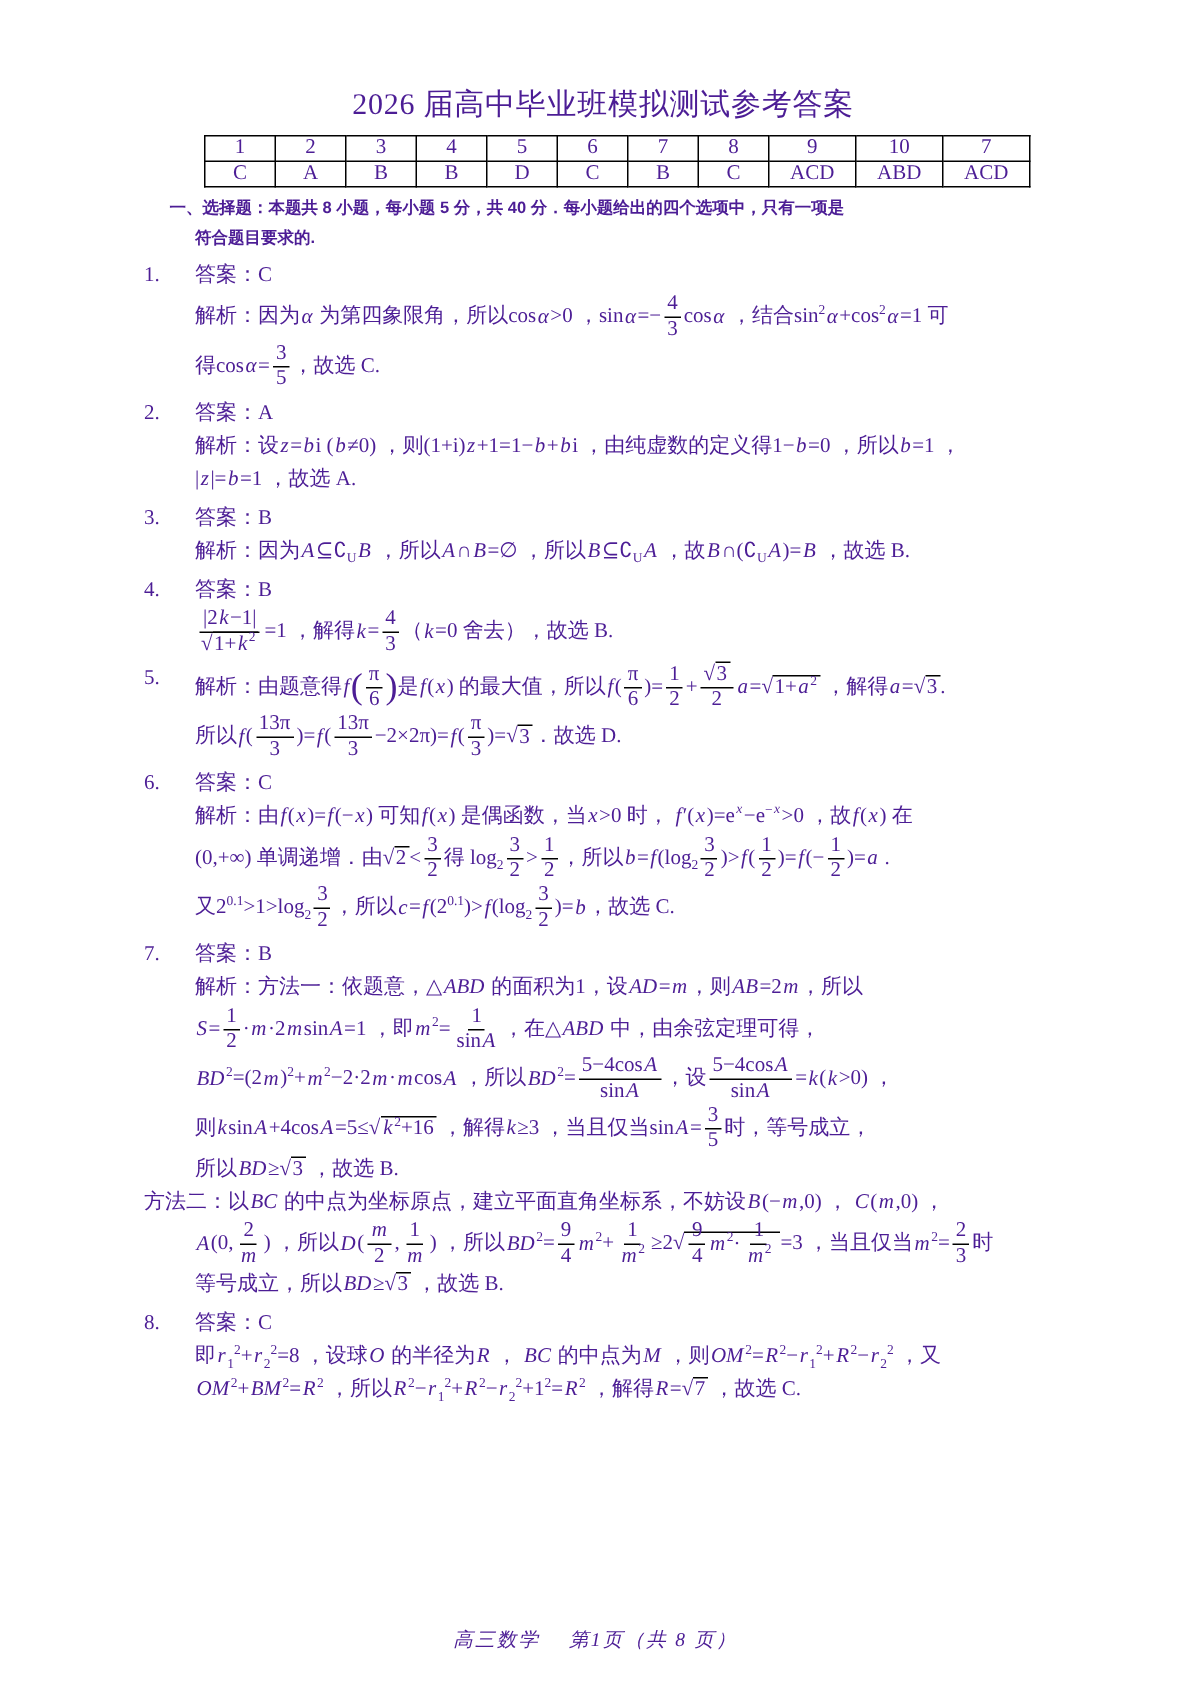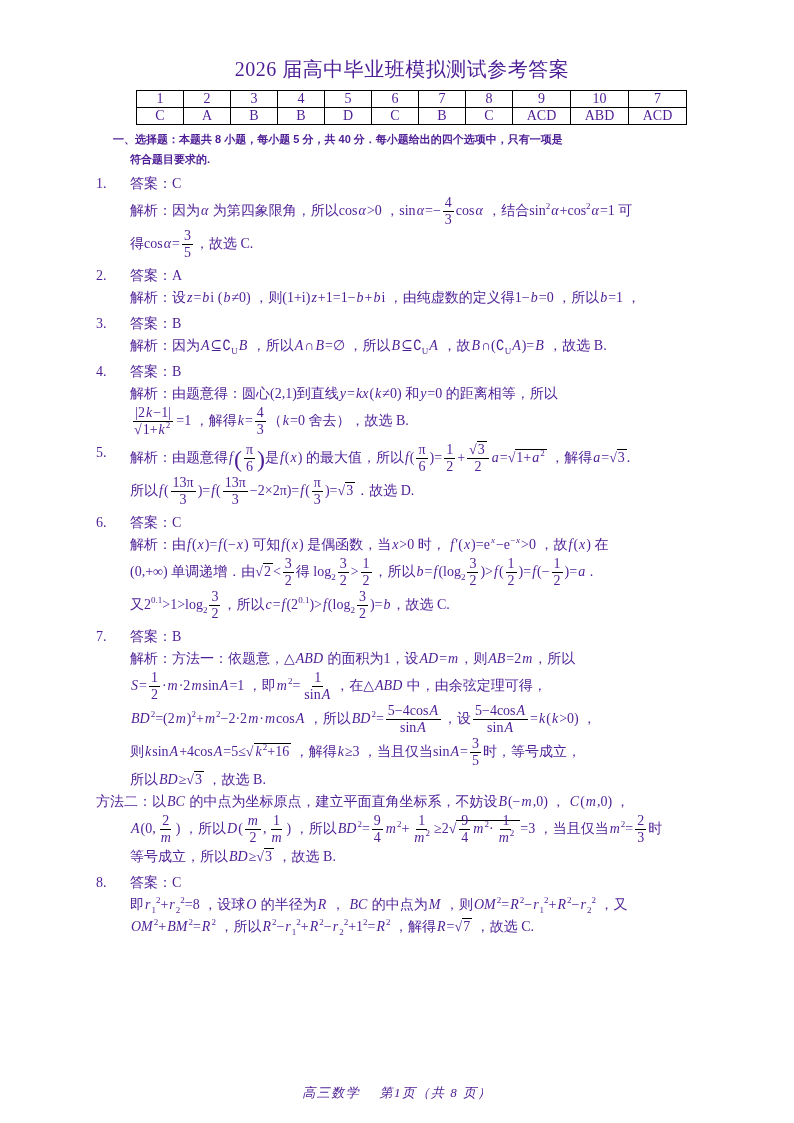--- a/index.html
+++ b/index.html
@@ -108,36 +108,36 @@
               <span class="fd">5</span>
             </span>，故选 C.</div>
         </div>
     </section>
 
     <section class="q">
       <span class="qnum">2.</span>
       <div class="qans">答案：A</div>
       <div class="analysis">
           <div class="ln">解析：设<i>z</i>=<i>b</i>i (<i>b</i>≠0) ，则(1+i)<i>z</i>+1=1−<i>b</i>+<i>b</i>i ，由纯虚数的定义得1−<i>b</i>=0 ，所以<i>b</i>=1 ，</div>
+          <div class="ln">|<i>z</i>|=<i>b</i>=1 ，故选 A.</div>
         </div>
     </section>
 
     <section class="q">
       <span class="qnum">3.</span>
       <div class="qans">答案：B</div>
       <div class="analysis">
           <div class="ln">解析：因为<i>A</i>⊆∁<sub>U</sub><i>B</i> ，所以<i>A</i>∩<i>B</i>=∅ ，所以<i>B</i>⊆∁<sub>U</sub><i>A</i> ，故<i>B</i>∩(∁<sub>U</sub><i>A</i>)=<i>B</i> ，故选 B.</div>
         </div>
     </section>
 
     <section class="q">
       <span class="qnum">4.</span>
       <div class="qans">答案：B</div>
       <div class="analysis">
-          <div class="ln">解析：由题意得：圆心(2,1)到直线<i>y</i>=<i>kx</i>(<i>k</i>≠0) 和<i>y</i>=0 的距离相等，所以</div>
           <div class="ln"><span class="fr">
               <span class="fn">|2<i>k</i>−1|</span>
               <span class="fd"><span class="sq">√<span class="rd">1+<i>k</i><sup>2</sup></span></span></span>
             </span>=1 ，解得<i>k</i>=<span class="fr">
               <span class="fn">4</span>
               <span class="fd">3</span>
             </span>（<i>k</i>=0 舍去），故选 B.</div>
         </div>
     </section>
 

